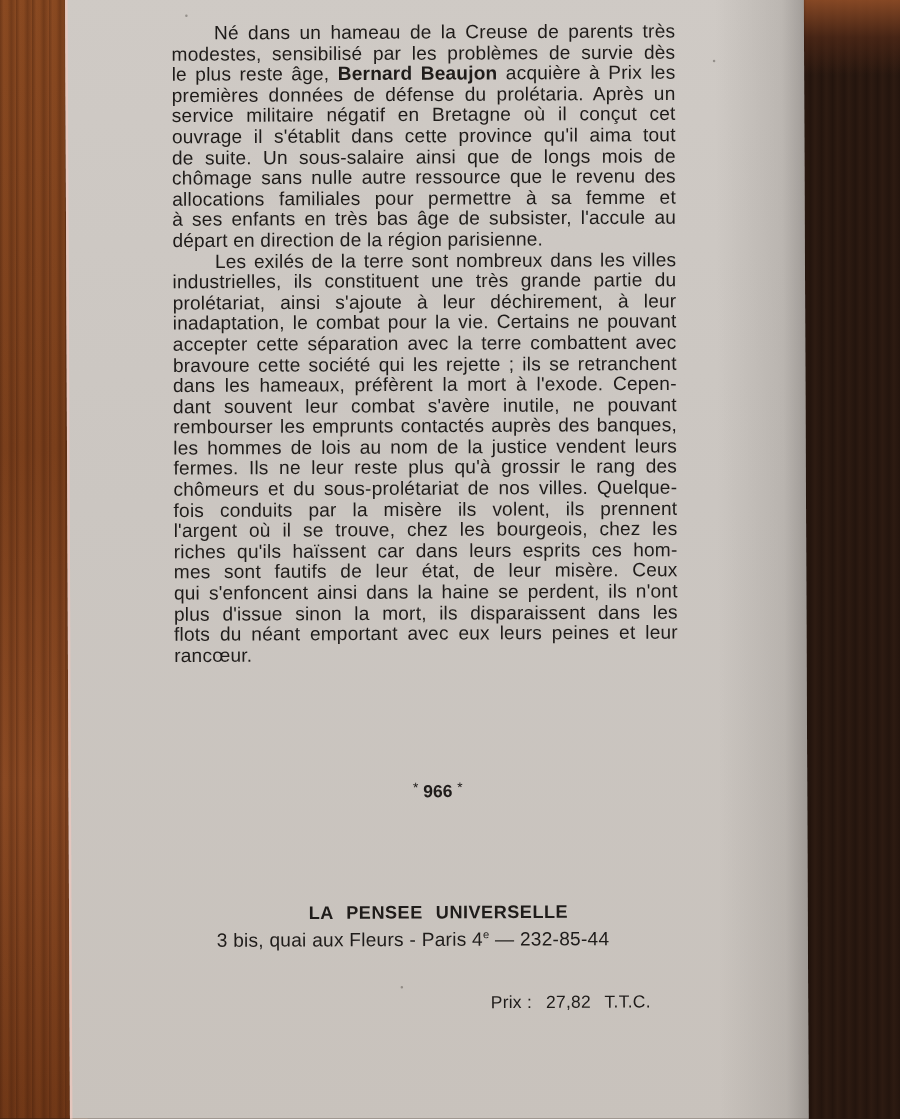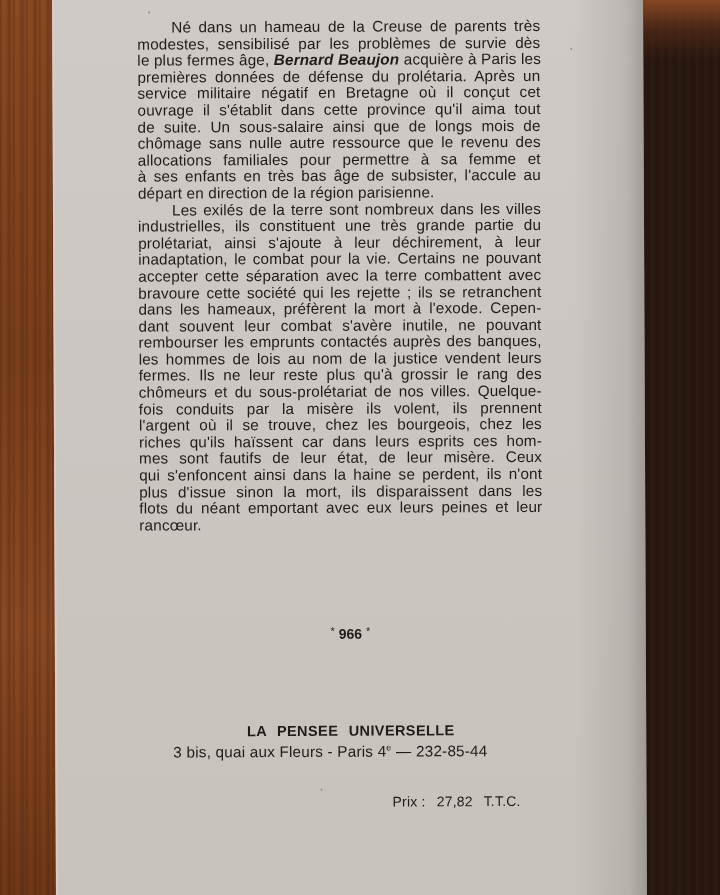--- a/index.html
+++ b/index.html
@@ -80,21 +80,20 @@
       height: 16.6px;
     }
     .text-block .line.last {
       text-align-last: left;
     }
     .text-block .line.indent {
       padding-left: 34px;
     }
     .text-block strong {
       font-weight: bold;
-      font-style: italic;
     }
     .book-number {
       position: absolute;
       left: 0;
       width: 591px;
       top: 636px;
       text-align: center;
       font-size: 14px;
       font-weight: bold;
       color: #1f1c1a;
@@ -157,21 +156,21 @@
   <div class="book-edge-highlight"></div>
 
   <div class="speck" style="left:96px; top:22px;"></div>
   <div class="speck" style="left:518px; top:60px;"></div>
   <div class="speck" style="left:265px; top:800px;"></div>
 
   <div class="text-block">
 
     <span class="line indent">Né dans un hameau de la Creuse de parents très</span>
     <span class="line">modestes, sensibilisé par les problèmes de survie dès</span>
-    <span class="line"><span>le plus fermes âge, </span><strong>Bernard Beaujon</strong><span> acquière à Paris les</span></span>
+    <span class="line"><span>le plus reste âge, </span><strong>Bernard Beaujon</strong><span> acquière à Prix les</span></span>
     <span class="line">premières données de défense du prolétaria. Après un</span>
     <span class="line">service militaire négatif en Bretagne où il conçut cet</span>
     <span class="line">ouvrage il s'établit dans cette province qu'il aima tout</span>
     <span class="line">de suite. Un sous-salaire ainsi que de longs mois de</span>
     <span class="line">chômage sans nulle autre ressource que le revenu des</span>
     <span class="line">allocations familiales pour permettre à sa femme et</span>
     <span class="line">à ses enfants en très bas âge de subsister, l'accule au</span>
     <span class="line last">départ en direction de la région parisienne.</span>
 
     <span class="line indent">Les exilés de la terre sont nombreux dans les villes</span>

